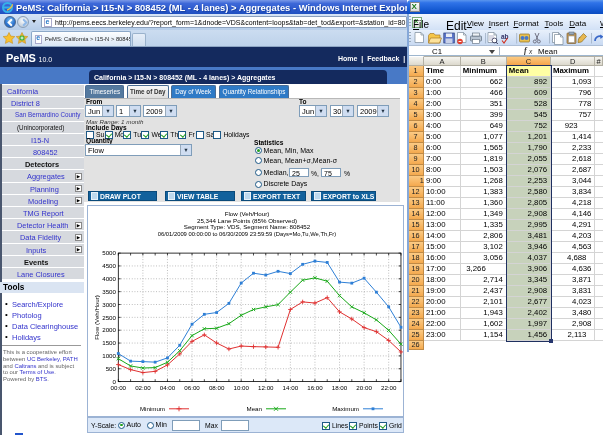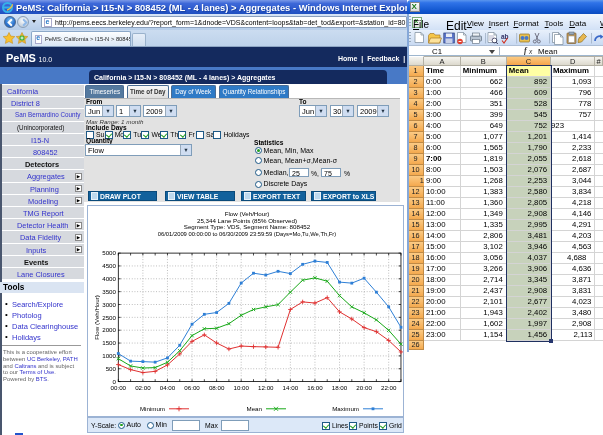--- a/index.html
+++ b/index.html
@@ -524,36 +524,36 @@
       <div style="position:absolute;left:0;top:110.0px;width:17px;height:11.0px;background:linear-gradient(#fbca84,#f4a94e);border:1px solid #c08a45;border-top:none;box-sizing:border-box;font-size:7.3px;text-align:center;line-height:10.0px;color:#222;overflow:hidden">5</div>
       <div style="position:absolute;left:17px;top:110.0px;width:36.8px;height:11.0px;background:#fff;border-right:1px solid #d4d4d4;border-bottom:1px solid #d4d4d4;box-sizing:border-box;font-size:7.8px;font-weight:normal;text-align:left;padding-left:2px;line-height:10.0px;color:#000;white-space:nowrap;overflow:hidden">3:00</div>
       <div style="position:absolute;left:53.8px;top:110.0px;width:46px;height:11.0px;background:#fff;border-right:1px solid #d4d4d4;border-bottom:1px solid #d4d4d4;box-sizing:border-box;font-size:7.8px;font-weight:normal;text-align:right;padding-right:3px;line-height:10.0px;color:#000;white-space:nowrap;overflow:hidden">399</div>
       <div style="position:absolute;left:99.8px;top:110.0px;width:44.3px;height:11.0px;background:#c7d2bb;border-right:1px solid #d4d4d4;border-bottom:1px solid #d4d4d4;box-sizing:border-box;font-size:7.8px;font-weight:normal;text-align:right;padding-right:3px;line-height:10.0px;color:#000;white-space:nowrap;overflow:hidden">545</div>
       <div style="position:absolute;left:144px;top:110.0px;width:44.4px;height:11.0px;background:#fff;border-right:1px solid #d4d4d4;border-bottom:1px solid #d4d4d4;box-sizing:border-box;font-size:7.8px;font-weight:normal;text-align:right;padding-right:3px;line-height:10.0px;color:#000;white-space:nowrap;overflow:hidden">757</div>
       <div style="position:absolute;left:188.4px;top:110.0px;width:7.6px;height:11.0px;background:#fff;border-bottom:1px solid #d4d4d4;box-sizing:border-box"></div>
       <div style="position:absolute;left:0;top:121.0px;width:17px;height:11.0px;background:linear-gradient(#fbca84,#f4a94e);border:1px solid #c08a45;border-top:none;box-sizing:border-box;font-size:7.3px;text-align:center;line-height:10.0px;color:#222;overflow:hidden">6</div>
       <div style="position:absolute;left:17px;top:121.0px;width:36.8px;height:11.0px;background:#fff;border-right:1px solid #d4d4d4;border-bottom:1px solid #d4d4d4;box-sizing:border-box;font-size:7.8px;font-weight:normal;text-align:left;padding-left:2px;line-height:10.0px;color:#000;white-space:nowrap;overflow:hidden">4:00</div>
       <div style="position:absolute;left:53.8px;top:121.0px;width:46px;height:11.0px;background:#fff;border-right:1px solid #d4d4d4;border-bottom:1px solid #d4d4d4;box-sizing:border-box;font-size:7.8px;font-weight:normal;text-align:right;padding-right:3px;line-height:10.0px;color:#000;white-space:nowrap;overflow:hidden">649</div>
       <div style="position:absolute;left:99.8px;top:121.0px;width:44.3px;height:11.0px;background:#c7d2bb;border-right:1px solid #d4d4d4;border-bottom:1px solid #d4d4d4;box-sizing:border-box;font-size:7.8px;font-weight:normal;text-align:right;padding-right:3px;line-height:10.0px;color:#000;white-space:nowrap;overflow:hidden">752</div>
-      <div style="position:absolute;left:144px;top:121.0px;width:44.4px;height:11.0px;background:#fff;border-right:1px solid #d4d4d4;border-bottom:1px solid #d4d4d4;box-sizing:border-box;font-size:7.8px;font-weight:normal;text-align:left;padding-right:3px;line-height:10.0px;color:#000;white-space:nowrap;overflow:hidden">923</div>
+      <div style="position:absolute;left:144px;top:121.0px;width:44.4px;height:11.0px;background:#fff;border-right:1px solid #d4d4d4;border-bottom:1px solid #d4d4d4;box-sizing:border-box;font-size:7.8px;font-weight:normal;text-align:center;padding-right:3px;line-height:10.0px;color:#000;white-space:nowrap;overflow:hidden">923</div>
       <div style="position:absolute;left:188.4px;top:121.0px;width:7.6px;height:11.0px;background:#fff;border-bottom:1px solid #d4d4d4;box-sizing:border-box"></div>
       <div style="position:absolute;left:0;top:132.0px;width:17px;height:11.0px;background:linear-gradient(#fbca84,#f4a94e);border:1px solid #c08a45;border-top:none;box-sizing:border-box;font-size:7.3px;text-align:center;line-height:10.0px;color:#222;overflow:hidden">7</div>
       <div style="position:absolute;left:17px;top:132.0px;width:36.8px;height:11.0px;background:#fff;border-right:1px solid #d4d4d4;border-bottom:1px solid #d4d4d4;box-sizing:border-box;font-size:7.8px;font-weight:normal;text-align:left;padding-left:2px;line-height:10.0px;color:#000;white-space:nowrap;overflow:hidden">5:00</div>
       <div style="position:absolute;left:53.8px;top:132.0px;width:46px;height:11.0px;background:#fff;border-right:1px solid #d4d4d4;border-bottom:1px solid #d4d4d4;box-sizing:border-box;font-size:7.8px;font-weight:normal;text-align:right;padding-right:3px;line-height:10.0px;color:#000;white-space:nowrap;overflow:hidden">1,077</div>
       <div style="position:absolute;left:99.8px;top:132.0px;width:44.3px;height:11.0px;background:#c7d2bb;border-right:1px solid #d4d4d4;border-bottom:1px solid #d4d4d4;box-sizing:border-box;font-size:7.8px;font-weight:normal;text-align:right;padding-right:3px;line-height:10.0px;color:#000;white-space:nowrap;overflow:hidden">1,201</div>
       <div style="position:absolute;left:144px;top:132.0px;width:44.4px;height:11.0px;background:#fff;border-right:1px solid #d4d4d4;border-bottom:1px solid #d4d4d4;box-sizing:border-box;font-size:7.8px;font-weight:normal;text-align:right;padding-right:3px;line-height:10.0px;color:#000;white-space:nowrap;overflow:hidden">1,414</div>
       <div style="position:absolute;left:188.4px;top:132.0px;width:7.6px;height:11.0px;background:#fff;border-bottom:1px solid #d4d4d4;box-sizing:border-box"></div>
       <div style="position:absolute;left:0;top:143.0px;width:17px;height:11.0px;background:linear-gradient(#fbca84,#f4a94e);border:1px solid #c08a45;border-top:none;box-sizing:border-box;font-size:7.3px;text-align:center;line-height:10.0px;color:#222;overflow:hidden">8</div>
       <div style="position:absolute;left:17px;top:143.0px;width:36.8px;height:11.0px;background:#fff;border-right:1px solid #d4d4d4;border-bottom:1px solid #d4d4d4;box-sizing:border-box;font-size:7.8px;font-weight:normal;text-align:left;padding-left:2px;line-height:10.0px;color:#000;white-space:nowrap;overflow:hidden">6:00</div>
       <div style="position:absolute;left:53.8px;top:143.0px;width:46px;height:11.0px;background:#fff;border-right:1px solid #d4d4d4;border-bottom:1px solid #d4d4d4;box-sizing:border-box;font-size:7.8px;font-weight:normal;text-align:right;padding-right:3px;line-height:10.0px;color:#000;white-space:nowrap;overflow:hidden">1,565</div>
       <div style="position:absolute;left:99.8px;top:143.0px;width:44.3px;height:11.0px;background:#c7d2bb;border-right:1px solid #d4d4d4;border-bottom:1px solid #d4d4d4;box-sizing:border-box;font-size:7.8px;font-weight:normal;text-align:right;padding-right:3px;line-height:10.0px;color:#000;white-space:nowrap;overflow:hidden">1,790</div>
       <div style="position:absolute;left:144px;top:143.0px;width:44.4px;height:11.0px;background:#fff;border-right:1px solid #d4d4d4;border-bottom:1px solid #d4d4d4;box-sizing:border-box;font-size:7.8px;font-weight:normal;text-align:right;padding-right:3px;line-height:10.0px;color:#000;white-space:nowrap;overflow:hidden">2,233</div>
       <div style="position:absolute;left:188.4px;top:143.0px;width:7.6px;height:11.0px;background:#fff;border-bottom:1px solid #d4d4d4;box-sizing:border-box"></div>
       <div style="position:absolute;left:0;top:154.0px;width:17px;height:11.0px;background:linear-gradient(#fbca84,#f4a94e);border:1px solid #c08a45;border-top:none;box-sizing:border-box;font-size:7.3px;text-align:center;line-height:10.0px;color:#222;overflow:hidden">9</div>
-      <div style="position:absolute;left:17px;top:154.0px;width:36.8px;height:11.0px;background:#fff;border-right:1px solid #d4d4d4;border-bottom:1px solid #d4d4d4;box-sizing:border-box;font-size:7.8px;font-weight:bold;text-align:left;padding-left:2px;line-height:10.0px;color:#000;white-space:nowrap;overflow:hidden">7:00</div>
+      <div style="position:absolute;left:17px;top:154.0px;width:36.8px;height:11.0px;background:#fff;border-right:1px solid #d4d4d4;border-bottom:1px solid #d4d4d4;box-sizing:border-box;font-size:7.8px;font-weight:normal;text-align:left;padding-left:2px;line-height:10.0px;color:#000;white-space:nowrap;overflow:hidden">7:00</div>
       <div style="position:absolute;left:53.8px;top:154.0px;width:46px;height:11.0px;background:#fff;border-right:1px solid #d4d4d4;border-bottom:1px solid #d4d4d4;box-sizing:border-box;font-size:7.8px;font-weight:normal;text-align:right;padding-right:3px;line-height:10.0px;color:#000;white-space:nowrap;overflow:hidden">1,819</div>
       <div style="position:absolute;left:99.8px;top:154.0px;width:44.3px;height:11.0px;background:#c7d2bb;border-right:1px solid #d4d4d4;border-bottom:1px solid #d4d4d4;box-sizing:border-box;font-size:7.8px;font-weight:normal;text-align:right;padding-right:3px;line-height:10.0px;color:#000;white-space:nowrap;overflow:hidden">2,055</div>
       <div style="position:absolute;left:144px;top:154.0px;width:44.4px;height:11.0px;background:#fff;border-right:1px solid #d4d4d4;border-bottom:1px solid #d4d4d4;box-sizing:border-box;font-size:7.8px;font-weight:normal;text-align:right;padding-right:3px;line-height:10.0px;color:#000;white-space:nowrap;overflow:hidden">2,618</div>
       <div style="position:absolute;left:188.4px;top:154.0px;width:7.6px;height:11.0px;background:#fff;border-bottom:1px solid #d4d4d4;box-sizing:border-box"></div>
       <div style="position:absolute;left:0;top:165.0px;width:17px;height:11.0px;background:linear-gradient(#fbca84,#f4a94e);border:1px solid #c08a45;border-top:none;box-sizing:border-box;font-size:7.3px;text-align:center;line-height:10.0px;color:#222;overflow:hidden">10</div>
       <div style="position:absolute;left:17px;top:165.0px;width:36.8px;height:11.0px;background:#fff;border-right:1px solid #d4d4d4;border-bottom:1px solid #d4d4d4;box-sizing:border-box;font-size:7.8px;font-weight:normal;text-align:left;padding-left:2px;line-height:10.0px;color:#000;white-space:nowrap;overflow:hidden">8:00</div>
       <div style="position:absolute;left:53.8px;top:165.0px;width:46px;height:11.0px;background:#fff;border-right:1px solid #d4d4d4;border-bottom:1px solid #d4d4d4;box-sizing:border-box;font-size:7.8px;font-weight:normal;text-align:right;padding-right:3px;line-height:10.0px;color:#000;white-space:nowrap;overflow:hidden">1,503</div>
       <div style="position:absolute;left:99.8px;top:165.0px;width:44.3px;height:11.0px;background:#c7d2bb;border-right:1px solid #d4d4d4;border-bottom:1px solid #d4d4d4;box-sizing:border-box;font-size:7.8px;font-weight:normal;text-align:right;padding-right:3px;line-height:10.0px;color:#000;white-space:nowrap;overflow:hidden">2,076</div>
       <div style="position:absolute;left:144px;top:165.0px;width:44.4px;height:11.0px;background:#fff;border-right:1px solid #d4d4d4;border-bottom:1px solid #d4d4d4;box-sizing:border-box;font-size:7.8px;font-weight:normal;text-align:right;padding-right:3px;line-height:10.0px;color:#000;white-space:nowrap;overflow:hidden">2,687</div>
       <div style="position:absolute;left:188.4px;top:165.0px;width:7.6px;height:11.0px;background:#fff;border-bottom:1px solid #d4d4d4;box-sizing:border-box"></div>
@@ -600,21 +600,21 @@
       <div style="position:absolute;left:144px;top:242.0px;width:44.4px;height:11.0px;background:#fff;border-right:1px solid #d4d4d4;border-bottom:1px solid #d4d4d4;box-sizing:border-box;font-size:7.8px;font-weight:normal;text-align:right;padding-right:3px;line-height:10.0px;color:#000;white-space:nowrap;overflow:hidden">4,563</div>
       <div style="position:absolute;left:188.4px;top:242.0px;width:7.6px;height:11.0px;background:#fff;border-bottom:1px solid #d4d4d4;box-sizing:border-box"></div>
       <div style="position:absolute;left:0;top:253.0px;width:17px;height:11.0px;background:linear-gradient(#fbca84,#f4a94e);border:1px solid #c08a45;border-top:none;box-sizing:border-box;font-size:7.3px;text-align:center;line-height:10.0px;color:#222;overflow:hidden">18</div>
       <div style="position:absolute;left:17px;top:253.0px;width:36.8px;height:11.0px;background:#fff;border-right:1px solid #d4d4d4;border-bottom:1px solid #d4d4d4;box-sizing:border-box;font-size:7.8px;font-weight:normal;text-align:left;padding-left:2px;line-height:10.0px;color:#000;white-space:nowrap;overflow:hidden">16:00</div>
       <div style="position:absolute;left:53.8px;top:253.0px;width:46px;height:11.0px;background:#fff;border-right:1px solid #d4d4d4;border-bottom:1px solid #d4d4d4;box-sizing:border-box;font-size:7.8px;font-weight:normal;text-align:right;padding-right:3px;line-height:10.0px;color:#000;white-space:nowrap;overflow:hidden">3,056</div>
       <div style="position:absolute;left:99.8px;top:253.0px;width:44.3px;height:11.0px;background:#c7d2bb;border-right:1px solid #d4d4d4;border-bottom:1px solid #d4d4d4;box-sizing:border-box;font-size:7.8px;font-weight:normal;text-align:right;padding-right:3px;line-height:10.0px;color:#000;white-space:nowrap;overflow:hidden">4,037</div>
       <div style="position:absolute;left:144px;top:253.0px;width:44.4px;height:11.0px;background:#fff;border-right:1px solid #d4d4d4;border-bottom:1px solid #d4d4d4;box-sizing:border-box;font-size:7.8px;font-weight:normal;text-align:right;padding-right:8px;line-height:10.0px;color:#000;white-space:nowrap;overflow:hidden">4,688</div>
       <div style="position:absolute;left:188.4px;top:253.0px;width:7.6px;height:11.0px;background:#fff;border-bottom:1px solid #d4d4d4;box-sizing:border-box"></div>
       <div style="position:absolute;left:0;top:264.0px;width:17px;height:11.0px;background:linear-gradient(#fbca84,#f4a94e);border:1px solid #c08a45;border-top:none;box-sizing:border-box;font-size:7.3px;text-align:center;line-height:10.0px;color:#222;overflow:hidden">19</div>
       <div style="position:absolute;left:17px;top:264.0px;width:36.8px;height:11.0px;background:#fff;border-right:1px solid #d4d4d4;border-bottom:1px solid #d4d4d4;box-sizing:border-box;font-size:7.8px;font-weight:normal;text-align:left;padding-left:2px;line-height:10.0px;color:#000;white-space:nowrap;overflow:hidden">17:00</div>
-      <div style="position:absolute;left:53.8px;top:264.0px;width:46px;height:11.0px;background:#fff;border-right:1px solid #d4d4d4;border-bottom:1px solid #d4d4d4;box-sizing:border-box;font-size:7.8px;font-weight:normal;text-align:right;padding-right:3px;line-height:10.0px;color:#000;white-space:nowrap;overflow:hidden">3,266</div>
+      <div style="position:absolute;left:53.8px;top:264.0px;width:46px;height:11.0px;background:#fff;border-right:1px solid #d4d4d4;border-bottom:1px solid #d4d4d4;box-sizing:border-box;font-size:7.8px;font-weight:normal;text-align:right;padding-right:20px;line-height:10.0px;color:#000;white-space:nowrap;overflow:hidden">3,266</div>
       <div style="position:absolute;left:99.8px;top:264.0px;width:44.3px;height:11.0px;background:#c7d2bb;border-right:1px solid #d4d4d4;border-bottom:1px solid #d4d4d4;box-sizing:border-box;font-size:7.8px;font-weight:normal;text-align:right;padding-right:3px;line-height:10.0px;color:#000;white-space:nowrap;overflow:hidden">3,906</div>
       <div style="position:absolute;left:144px;top:264.0px;width:44.4px;height:11.0px;background:#fff;border-right:1px solid #d4d4d4;border-bottom:1px solid #d4d4d4;box-sizing:border-box;font-size:7.8px;font-weight:normal;text-align:right;padding-right:3px;line-height:10.0px;color:#000;white-space:nowrap;overflow:hidden">4,636</div>
       <div style="position:absolute;left:188.4px;top:264.0px;width:7.6px;height:11.0px;background:#fff;border-bottom:1px solid #d4d4d4;box-sizing:border-box"></div>
       <div style="position:absolute;left:0;top:275.0px;width:17px;height:11.0px;background:linear-gradient(#fbca84,#f4a94e);border:1px solid #c08a45;border-top:none;box-sizing:border-box;font-size:7.3px;text-align:center;line-height:10.0px;color:#222;overflow:hidden">20</div>
       <div style="position:absolute;left:17px;top:275.0px;width:36.8px;height:11.0px;background:#fff;border-right:1px solid #d4d4d4;border-bottom:1px solid #d4d4d4;box-sizing:border-box;font-size:7.8px;font-weight:normal;text-align:left;padding-left:2px;line-height:10.0px;color:#000;white-space:nowrap;overflow:hidden">18:00</div>
       <div style="position:absolute;left:53.8px;top:275.0px;width:46px;height:11.0px;background:#fff;border-right:1px solid #d4d4d4;border-bottom:1px solid #d4d4d4;box-sizing:border-box;font-size:7.8px;font-weight:normal;text-align:right;padding-right:3px;line-height:10.0px;color:#000;white-space:nowrap;overflow:hidden">2,714</div>
       <div style="position:absolute;left:99.8px;top:275.0px;width:44.3px;height:11.0px;background:#c7d2bb;border-right:1px solid #d4d4d4;border-bottom:1px solid #d4d4d4;box-sizing:border-box;font-size:7.8px;font-weight:normal;text-align:right;padding-right:3px;line-height:10.0px;color:#000;white-space:nowrap;overflow:hidden">3,345</div>
       <div style="position:absolute;left:144px;top:275.0px;width:44.4px;height:11.0px;background:#fff;border-right:1px solid #d4d4d4;border-bottom:1px solid #d4d4d4;box-sizing:border-box;font-size:7.8px;font-weight:normal;text-align:right;padding-right:3px;line-height:10.0px;color:#000;white-space:nowrap;overflow:hidden">3,871</div>
       <div style="position:absolute;left:188.4px;top:275.0px;width:7.6px;height:11.0px;background:#fff;border-bottom:1px solid #d4d4d4;box-sizing:border-box"></div>
       <div style="position:absolute;left:0;top:286.0px;width:17px;height:11.0px;background:linear-gradient(#fbca84,#f4a94e);border:1px solid #c08a45;border-top:none;box-sizing:border-box;font-size:7.3px;text-align:center;line-height:10.0px;color:#222;overflow:hidden">21</div>
@@ -638,18 +638,18 @@
       <div style="position:absolute;left:0;top:319.0px;width:17px;height:11.0px;background:linear-gradient(#fbca84,#f4a94e);border:1px solid #c08a45;border-top:none;box-sizing:border-box;font-size:7.3px;text-align:center;line-height:10.0px;color:#222;overflow:hidden">24</div>
       <div style="position:absolute;left:17px;top:319.0px;width:36.8px;height:11.0px;background:#fff;border-right:1px solid #d4d4d4;border-bottom:1px solid #d4d4d4;box-sizing:border-box;font-size:7.8px;font-weight:normal;text-align:left;padding-left:2px;line-height:10.0px;color:#000;white-space:nowrap;overflow:hidden">22:00</div>
       <div style="position:absolute;left:53.8px;top:319.0px;width:46px;height:11.0px;background:#fff;border-right:1px solid #d4d4d4;border-bottom:1px solid #d4d4d4;box-sizing:border-box;font-size:7.8px;font-weight:normal;text-align:right;padding-right:3px;line-height:10.0px;color:#000;white-space:nowrap;overflow:hidden">1,602</div>
       <div style="position:absolute;left:99.8px;top:319.0px;width:44.3px;height:11.0px;background:#c7d2bb;border-right:1px solid #d4d4d4;border-bottom:1px solid #d4d4d4;box-sizing:border-box;font-size:7.8px;font-weight:normal;text-align:right;padding-right:3px;line-height:10.0px;color:#000;white-space:nowrap;overflow:hidden">1,997</div>
       <div style="position:absolute;left:144px;top:319.0px;width:44.4px;height:11.0px;background:#fff;border-right:1px solid #d4d4d4;border-bottom:1px solid #d4d4d4;box-sizing:border-box;font-size:7.8px;font-weight:normal;text-align:right;padding-right:3px;line-height:10.0px;color:#000;white-space:nowrap;overflow:hidden">2,908</div>
       <div style="position:absolute;left:188.4px;top:319.0px;width:7.6px;height:11.0px;background:#fff;border-bottom:1px solid #d4d4d4;box-sizing:border-box"></div>
       <div style="position:absolute;left:0;top:330.0px;width:17px;height:11.0px;background:linear-gradient(#fbca84,#f4a94e);border:1px solid #c08a45;border-top:none;box-sizing:border-box;font-size:7.3px;text-align:center;line-height:10.0px;color:#222;overflow:hidden">25</div>
       <div style="position:absolute;left:17px;top:330.0px;width:36.8px;height:11.0px;background:#fff;border-right:1px solid #d4d4d4;border-bottom:1px solid #d4d4d4;box-sizing:border-box;font-size:7.8px;font-weight:normal;text-align:left;padding-left:2px;line-height:10.0px;color:#000;white-space:nowrap;overflow:hidden">23:00</div>
       <div style="position:absolute;left:53.8px;top:330.0px;width:46px;height:11.0px;background:#fff;border-right:1px solid #d4d4d4;border-bottom:1px solid #d4d4d4;box-sizing:border-box;font-size:7.8px;font-weight:normal;text-align:right;padding-right:3px;line-height:10.0px;color:#000;white-space:nowrap;overflow:hidden">1,154</div>
       <div style="position:absolute;left:99.8px;top:330.0px;width:44.3px;height:11.0px;background:#c7d2bb;border-right:1px solid #d4d4d4;border-bottom:1px solid #d4d4d4;box-sizing:border-box;font-size:7.8px;font-weight:normal;text-align:right;padding-right:3px;line-height:10.0px;color:#000;white-space:nowrap;overflow:hidden">1,456</div>
-      <div style="position:absolute;left:144px;top:330.0px;width:44.4px;height:11.0px;background:#fff;border-right:1px solid #d4d4d4;border-bottom:1px solid #d4d4d4;box-sizing:border-box;font-size:7.8px;font-weight:normal;text-align:right;padding-right:2px;line-height:10.0px;color:#000;white-space:nowrap;overflow:hidden">2,113</div>
+      <div style="position:absolute;left:144px;top:330.0px;width:44.4px;height:11.0px;background:#fff;border-right:1px solid #d4d4d4;border-bottom:1px solid #d4d4d4;box-sizing:border-box;font-size:7.8px;font-weight:normal;text-align:right;padding-right:8px;line-height:10.0px;color:#000;white-space:nowrap;overflow:hidden">2,113</div>
       <div style="position:absolute;left:188.4px;top:330.0px;width:7.6px;height:11.0px;background:#fff;border-bottom:1px solid #d4d4d4;box-sizing:border-box"></div>
       <div style="position:absolute;left:0;top:341.0px;width:17px;height:8.5px;background:linear-gradient(#fbca84,#f4a94e);border:1px solid #c08a45;border-top:none;box-sizing:border-box;font-size:7.3px;text-align:center;line-height:7.5px;color:#222;overflow:hidden">26</div>
       <div style="position:absolute;left:98.8px;top:65px;width:46.3px;height:277.0px;border:1.5px solid #1f3060;box-sizing:border-box;pointer-events:none"></div>
       <div style="position:absolute;left:142.1px;top:339.0px;width:3.5px;height:3.5px;background:#26366e"></div>
     </div>
   </div>
 </body></html>

